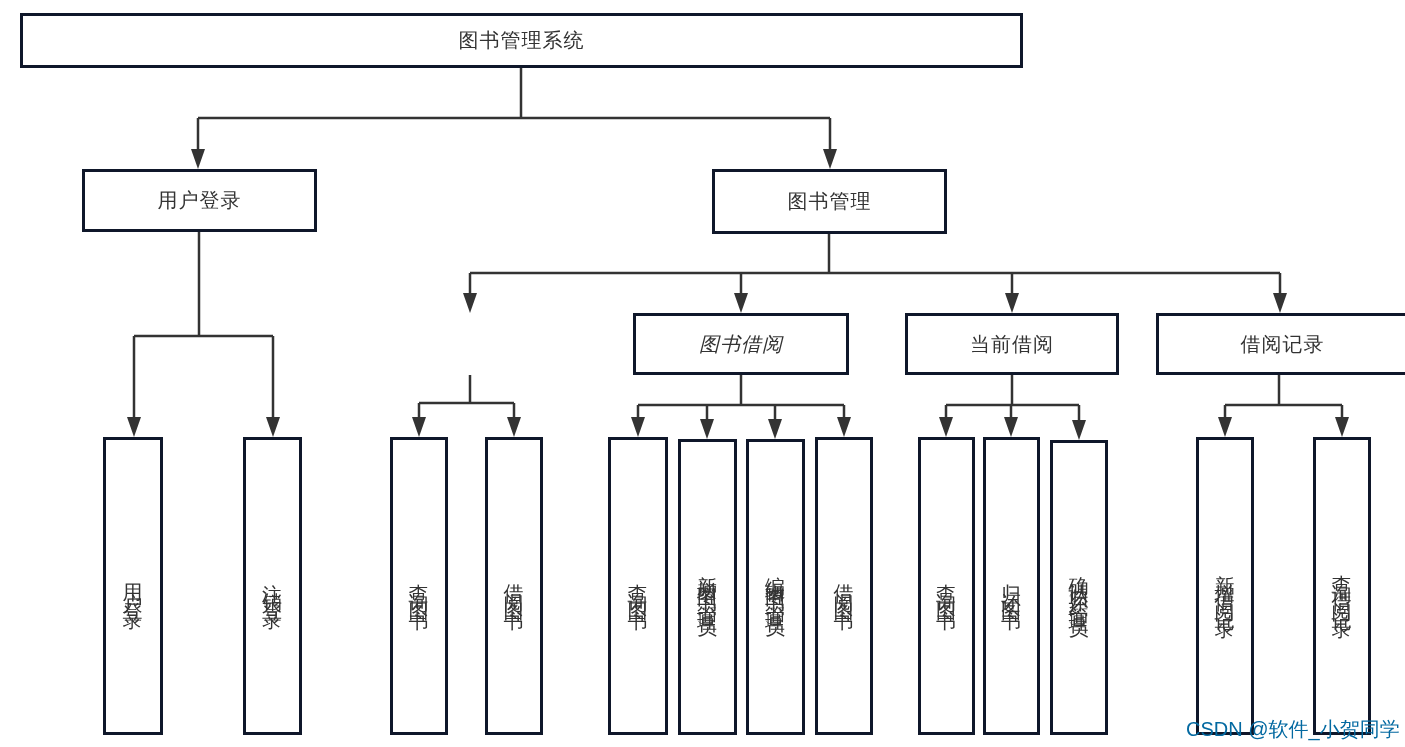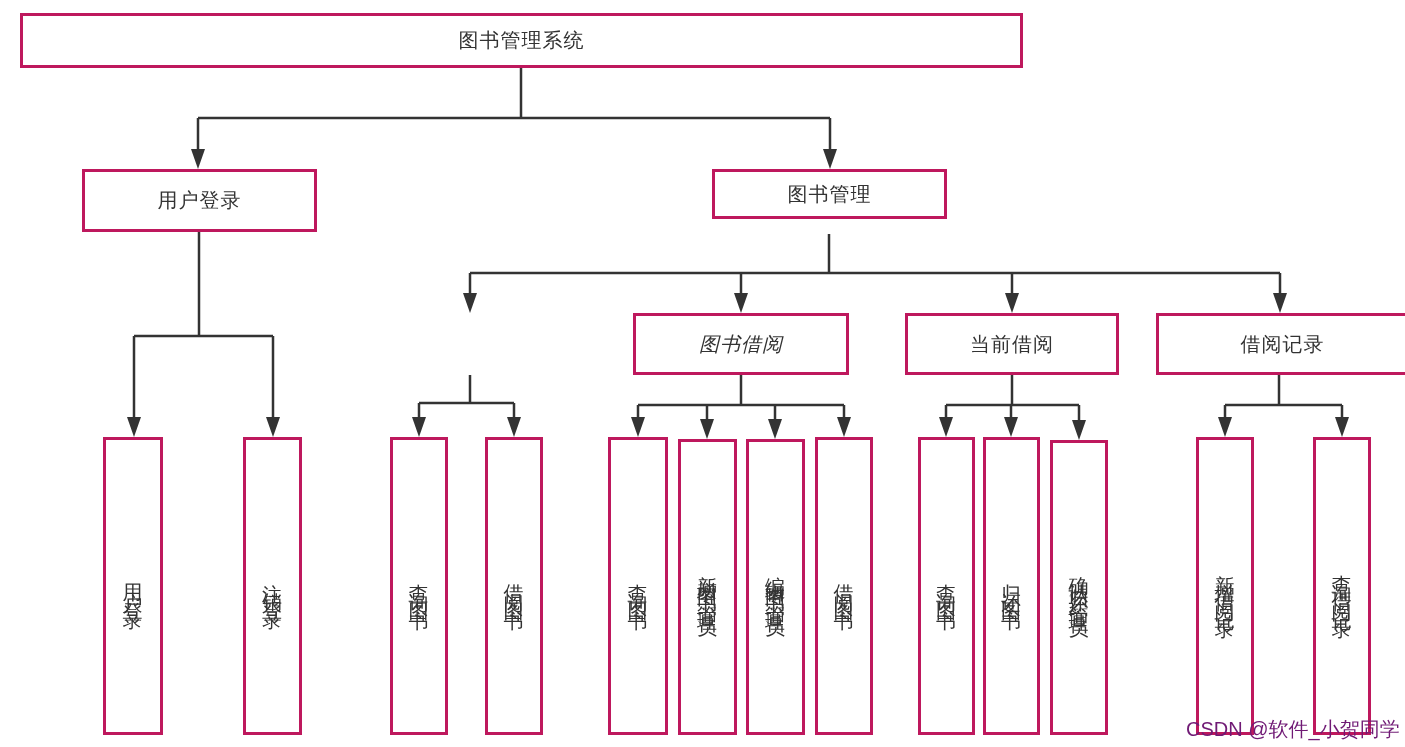--- a/index.html
+++ b/index.html
@@ -17,21 +17,21 @@
   }
   #connectors {
     position: absolute;
     left: 0; top: 0;
     width: 1405px;
     height: 747px;
   }
   .node {
     position: absolute;
     box-sizing: border-box;
-    border: 3px solid #be185d;
+    border: 3px solid #0f172a;
     background: #ffffff;
     display: flex;
     align-items: center;
     justify-content: center;
     color: #333333;
   }
   .hlabel {
     font-size: 20px;
     letter-spacing: 1px;
     white-space: nowrap;
@@ -42,21 +42,21 @@
     font-size: 20px;
     letter-spacing: 9px;
     line-height: 1;
     white-space: nowrap;
   }
   .vlabel.tight { letter-spacing: 6px; }
   
   .n-root   { left: 20px;   top: 13px;  width: 1003px; height: 55px; }
   
   .n-l2a    { left: 82px;   top: 169px; width: 235px;  height: 63px; }
-  .n-l2b    { left: 712px;  top: 169px; width: 235px;  height: 50px; }
+  .n-l2b    { left: 712px;  top: 169px; width: 235px;  height: 65px; }
   
   .n-l3a    { left: 363px;  top: 313px; width: 215px;  height: 62px; }
   .n-l3b    { left: 633px;  top: 313px; width: 216px;  height: 62px; font-style: italic; }
   .n-l3c    { left: 905px;  top: 313px; width: 214px;  height: 62px; justify-content: center; }
   .n-l3d    { left: 1156px; top: 313px; width: 253px;  height: 62px; }
   
   .n-ua { left: 103px;  top: 437px; width: 60px; height: 298px; }
   .n-ub { left: 243px;  top: 437px; width: 59px; height: 298px; }
   .n-na { left: 390px;  top: 437px; width: 58px; height: 298px; }
   .n-nb { left: 485px;  top: 437px; width: 58px; height: 298px; }
@@ -67,21 +67,21 @@
   .n-ca { left: 918px;  top: 437px; width: 57px; height: 298px; }
   .n-cb { left: 983px;  top: 437px; width: 57px; height: 298px; }
   .n-cc { left: 1050px; top: 440px; width: 58px; height: 295px; }
   .n-ra { left: 1196px; top: 437px; width: 58px; height: 298px; }
   .n-rb { left: 1313px; top: 437px; width: 58px; height: 298px; }
   .watermark {
     position: absolute;
     left: 1186px;
     top: 716px;
     font-size: 20px;
-    color: #701a75;
+    color: #0369a1;
     white-space: nowrap;
     z-index: 5;
   }
 </style>
 </head>
 <body>
 
 <div id="stage">
 
   <svg id="connectors" viewBox="0 0 1405 747" xmlns="http://www.w3.org/2000/svg">

